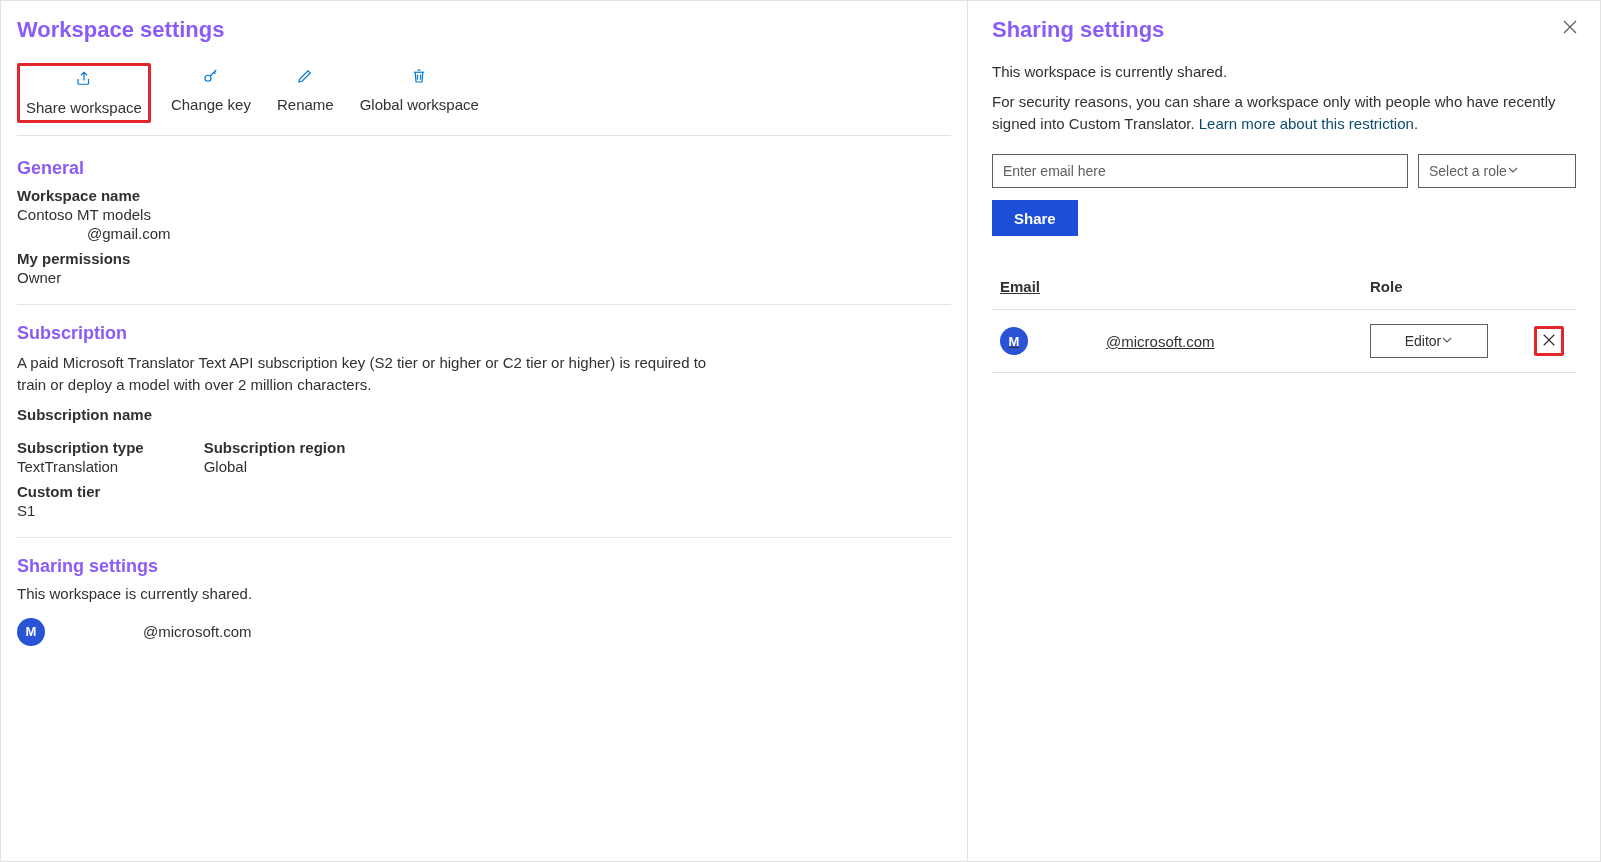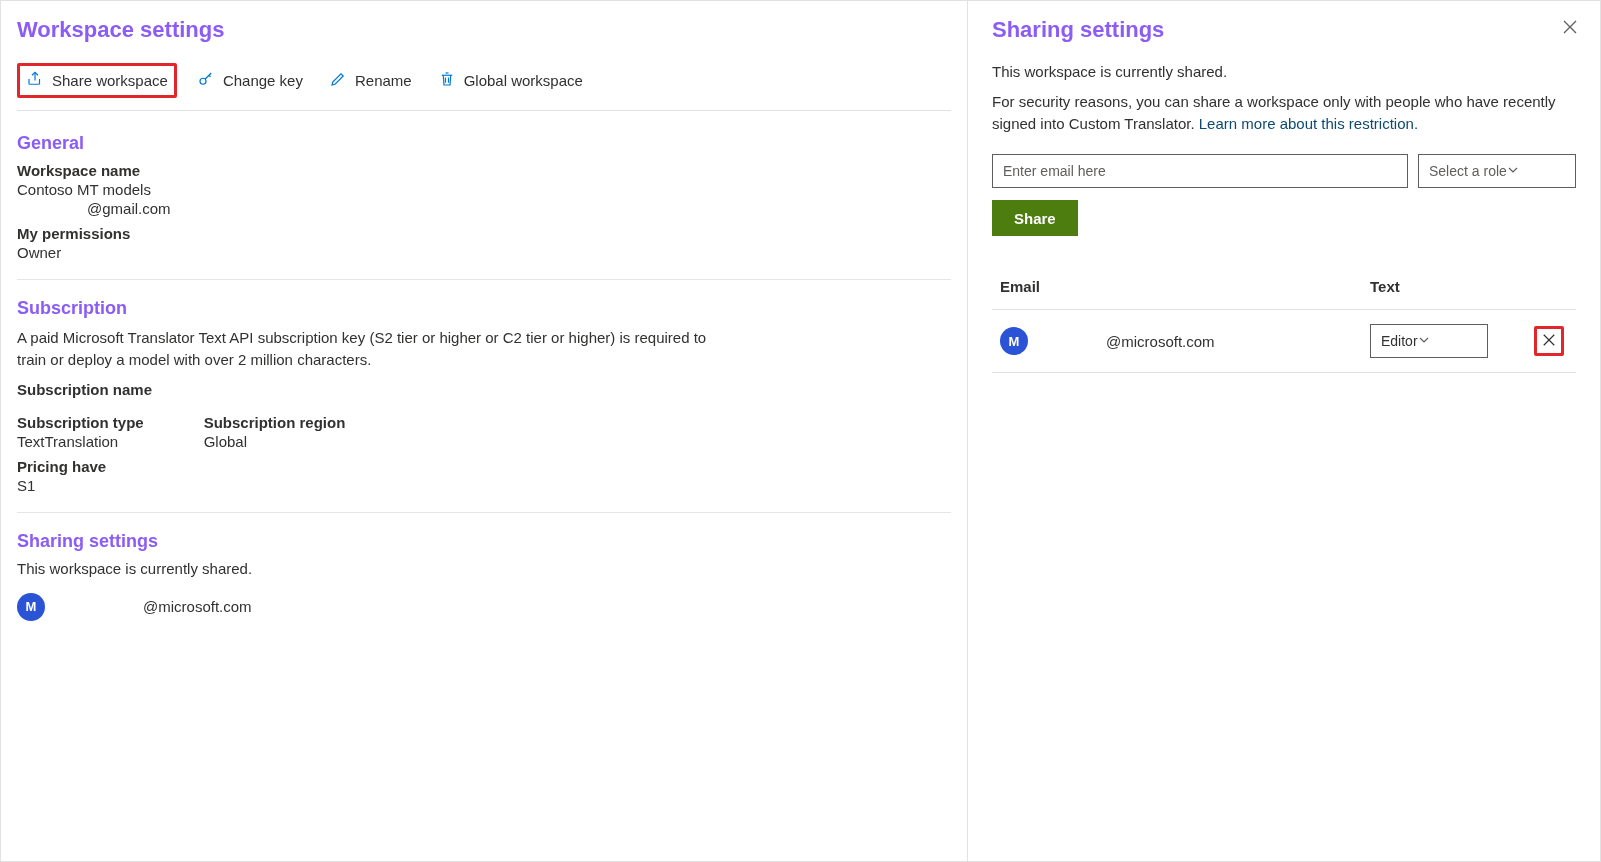--- a/index.html
+++ b/index.html
@@ -43,20 +43,21 @@
       margin-bottom: 18px;
     }
     .toolbar-item {
       display: inline-flex;
       align-items: center;
       gap: 8px;
       font-size: 15px;
       color: #323130;
       cursor: pointer;
       padding: 4px 6px;
+      flex-direction: column;
     }
     .toolbar-item svg { width: 18px; height: 18px; }
     .icon-blue { color: #0078d4; }
     .highlight-red {
       border: 3px solid #e3262b;
       border-radius: 2px;
     }
     .section {
       padding: 4px 0 18px 0;
       border-bottom: 1px solid #e6e6e6;
@@ -138,21 +139,21 @@
       display: flex;
       align-items: center;
       justify-content: flex-start;
       cursor: pointer;
       font-size: 14px;
       color: #605e5c;
     }
     .select svg { width: 12px; height: 12px; color: #605e5c; }
     .primary-btn {
       margin-top: 12px;
-      background: #4d7c0f;
+      background: #1d4ed8;
       color: #fff;
       border: none;
       height: 36px;
       padding: 0 22px;
       font-size: 15px;
       font-weight: 600;
       cursor: pointer;
       font-family: inherit;
     }
     .share-table {
@@ -164,30 +165,30 @@
       padding: 14px 8px;
     }
     .share-table-head {
       font-weight: 600;
       font-size: 15px;
       border-bottom: 1px solid #e1e1e1;
     }
     .share-table-row {
       border-bottom: 1px solid #e1e1e1;
     }
-    .col-email { flex: 1; display: flex; align-items: center; gap: 18px; }
+    .col-email { flex: 1; display: flex; align-items: center; gap: 18px; text-decoration: underline; }
     .col-role { width: 160px; }
     .col-act { width: 38px; display:flex; justify-content:center; }
     .role-select {
       width: 118px;
       height: 34px;
       border: 1px solid #605e5c;
       display: flex;
       align-items: center;
-      justify-content: flex-start;
+      justify-content: center;
       padding: 0 10px;
       cursor: pointer;
       font-size: 14px;
     }
     .role-select svg { width: 12px; height: 12px; color: #605e5c; }
     .remove-btn {
       width: 30px;
       height: 30px;
       display: inline-flex;
       align-items: center;
@@ -265,21 +266,21 @@
       <div class="two-col">
         <div>
           <div class="field-label">Subscription type</div>
           <div class="field-value">TextTranslation</div>
         </div>
         <div>
           <div class="field-label">Subscription region</div>
           <div class="field-value">Global</div>
         </div>
       </div>
-      <div class="field-label">Pricing have</div>
+      <div class="field-label">Custom tier</div>
       <div class="field-value">S1</div>
     </div>
 
     <div class="section">
       <h2>Sharing settings</h2>
       <div class="field-value">This workspace is currently shared.</div>
       <div class="share-row">
         <div class="avatar">M</div>
         <span class="email-text-main">@microsoft.com</span>
       </div>
@@ -309,21 +310,21 @@
               <path d="M2 4l4 4 4-4"></path>
             </svg>
         </span>
       </div>
     </div>
     <button class="primary-btn">Share</button>
 
     <div class="share-table">
       <div class="share-table-head">
         <div class="col-email">Email</div>
-        <div class="col-role">Text</div>
+        <div class="col-role">Role</div>
         <div class="col-act"></div>
       </div>
       <div class="share-table-row">
         <div class="col-email">
           <div class="avatar">M</div>
           <span class="email-text">@microsoft.com</span>
         </div>
         <div class="col-role">
           <div class="role-select">
             <span>Editor</span>

